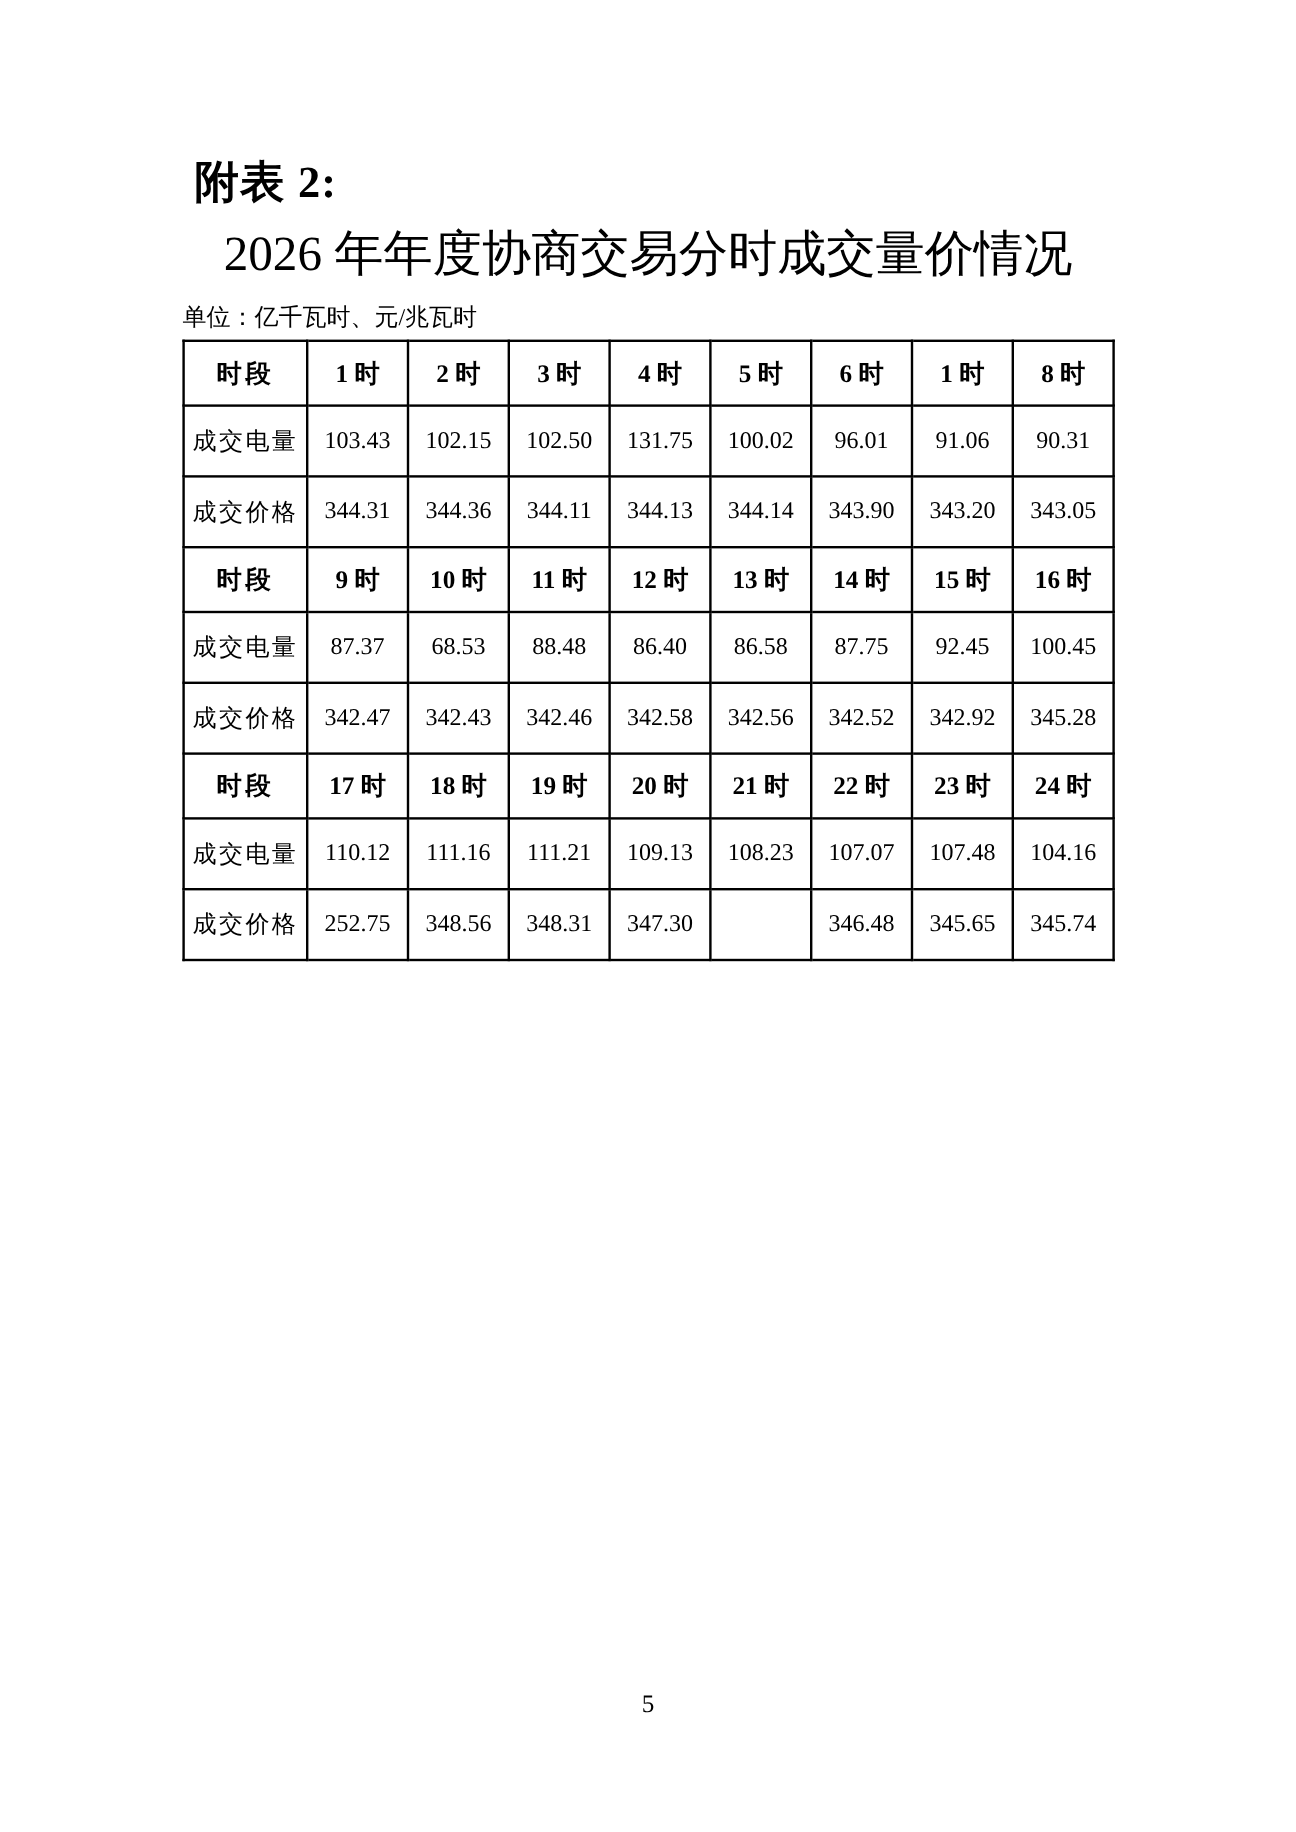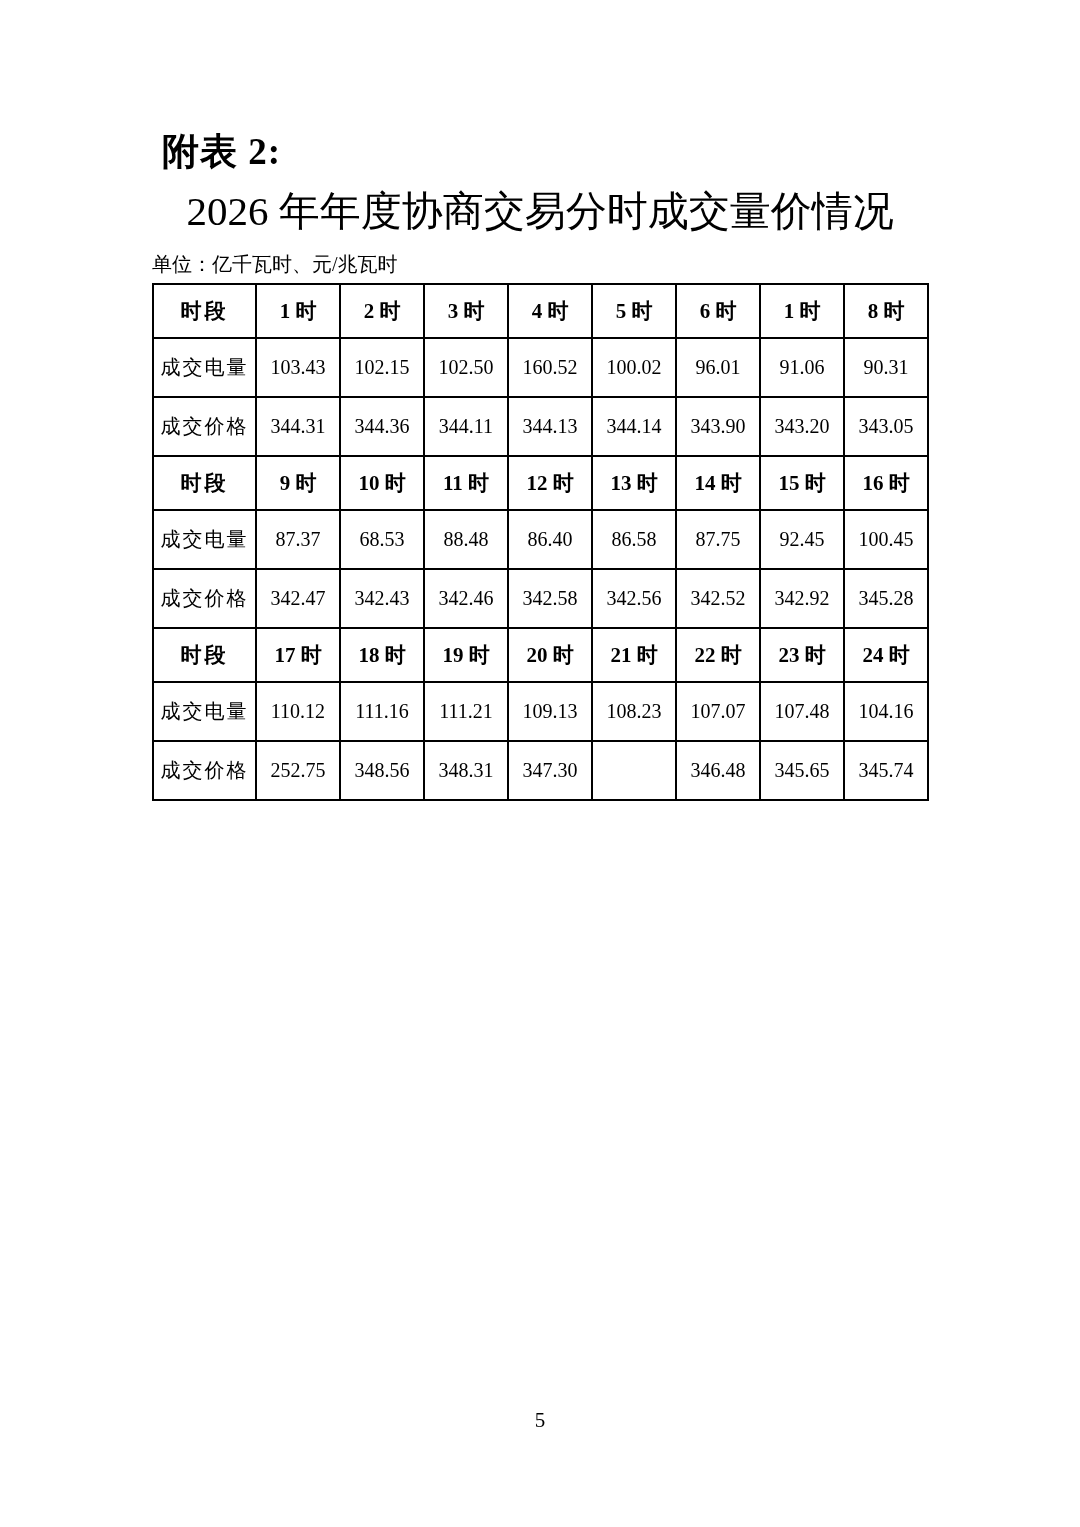--- a/index.html
+++ b/index.html
@@ -116,21 +116,21 @@
       <td>5 时</td>
       <td>6 时</td>
       <td>1 时</td>
       <td>8 时</td>
     </tr>
     <tr class="data-row">
       <td class="row-label">成交电量</td>
       <td>103.43</td>
       <td>102.15</td>
       <td>102.50</td>
-      <td>160.52</td>
+      <td>131.75</td>
       <td>100.02</td>
       <td>96.01</td>
       <td>91.06</td>
       <td>90.31</td>
     </tr>
     <tr class="data-row">
       <td class="row-label">成交价格</td>
       <td>344.31</td>
       <td>344.36</td>
       <td>344.11</td>

